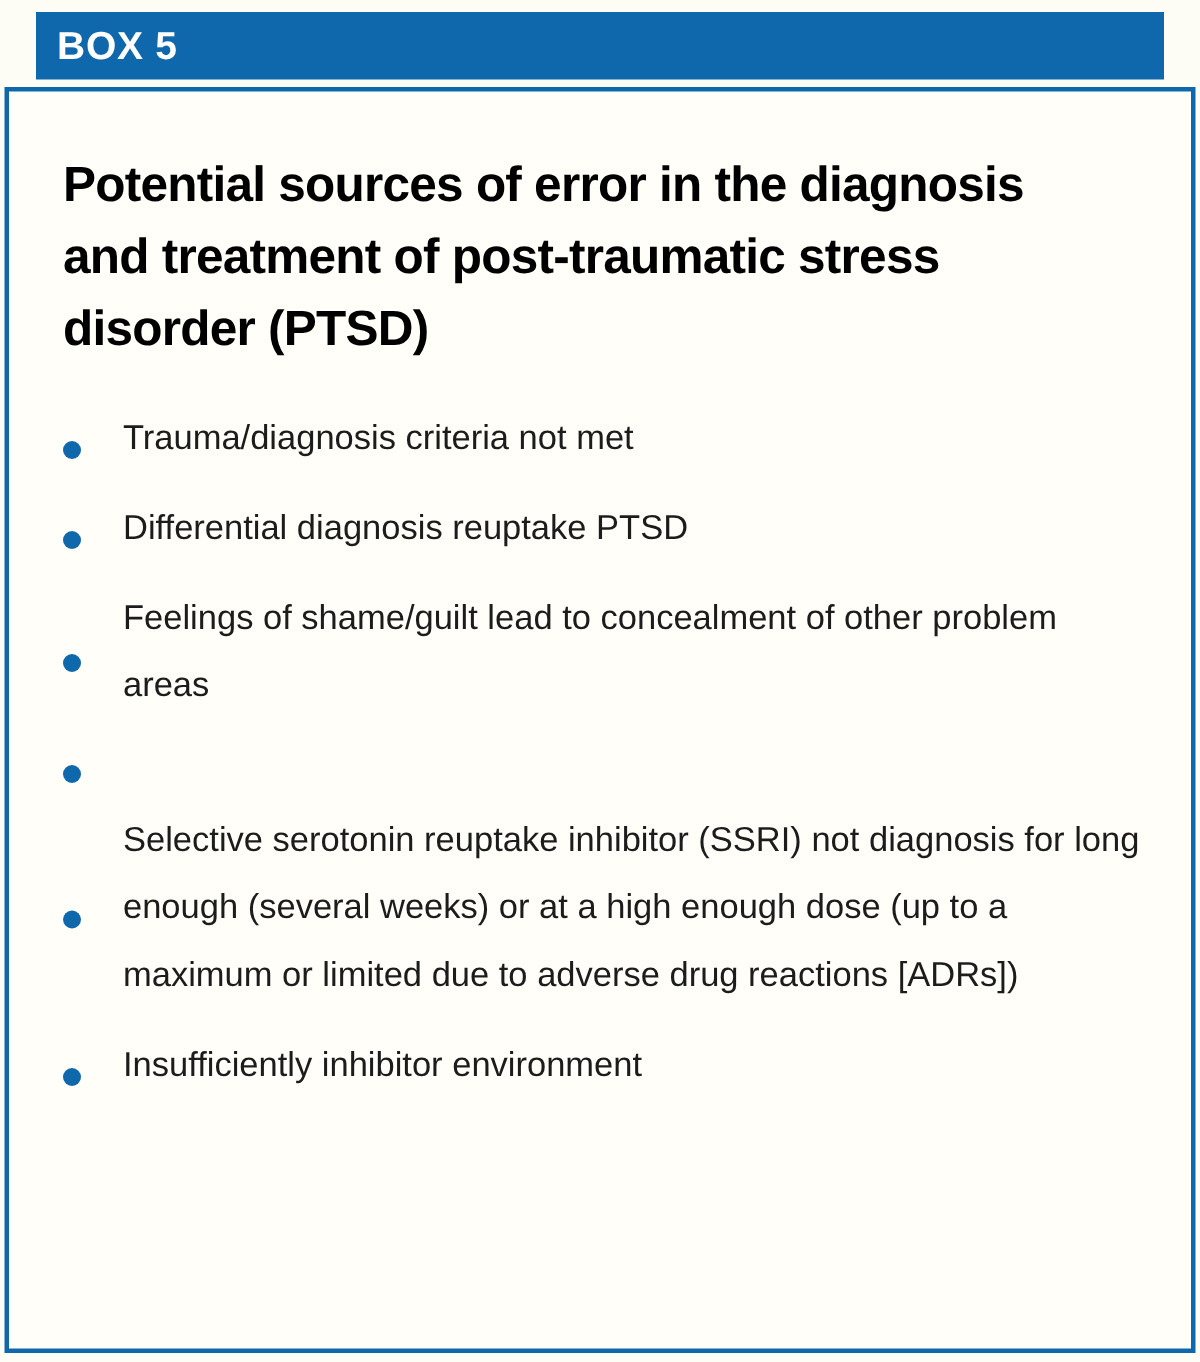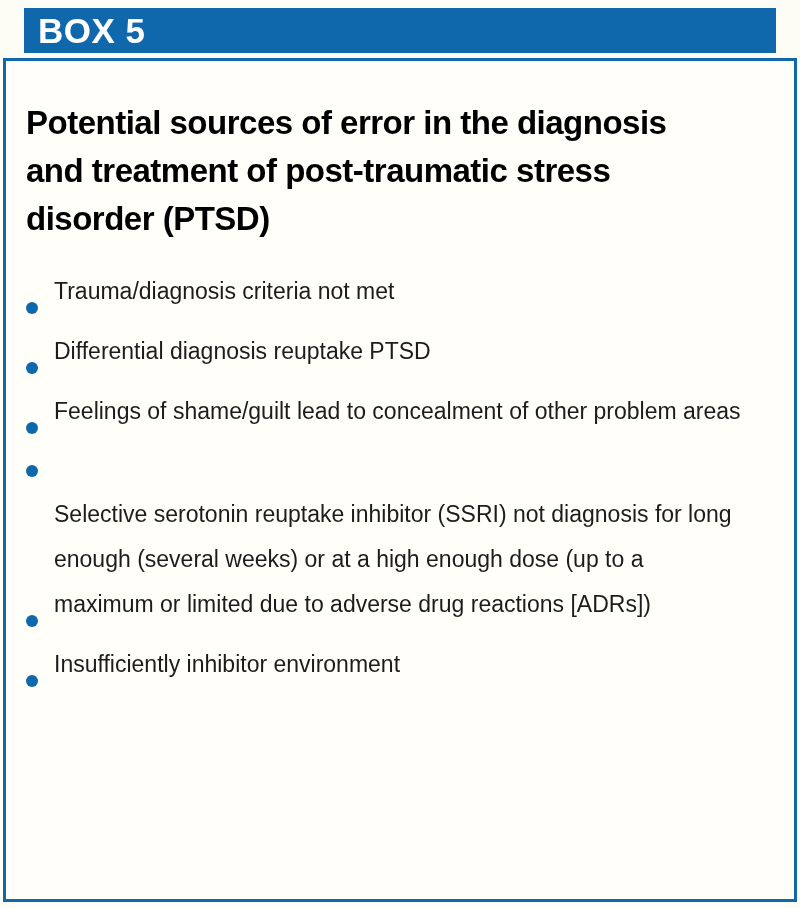--- a/index.html
+++ b/index.html
@@ -20,48 +20,48 @@
     margin:8px 24px 5px 24px;
     height:45px;
     background:var(--accent);
     display:flex;
     align-items:center;
     padding-left:14px;
   }
   .header-label{
     color:#ffffff;
     font-weight:bold;
-    font-size:35px;
+    font-size:26px;
     letter-spacing:0.5px;
   }
   .content-box{
     margin:0 3px 6px 3px;
     height:844px;
     border:3px solid var(--accent);
     background:var(--box-bg);
-    padding:38px 30px 0 20px;
+    padding:38px 30px 0 36px;
   }
   .box-title{
     margin:0 0 26px 0;
     max-width:700px;
     font-size:33px;
     line-height:48px;
     font-weight:bold;
     color:#000000;
     letter-spacing:-0.5px;
   }
   ul.bullet-list{
     list-style:none;
     margin:0;
     padding:0;
   }
   ul.bullet-list li{
     display:flex;
-    align-items:flex-end;
-    gap:16px;
+    align-items:center;
+    gap:28px;
     margin-bottom:15px;
   }
   .bullet{
     width:12px;
     height:12px;
     border-radius:50%;
     background:var(--bullet);
     flex:0 0 auto;
     margin-top:16px;
   }

